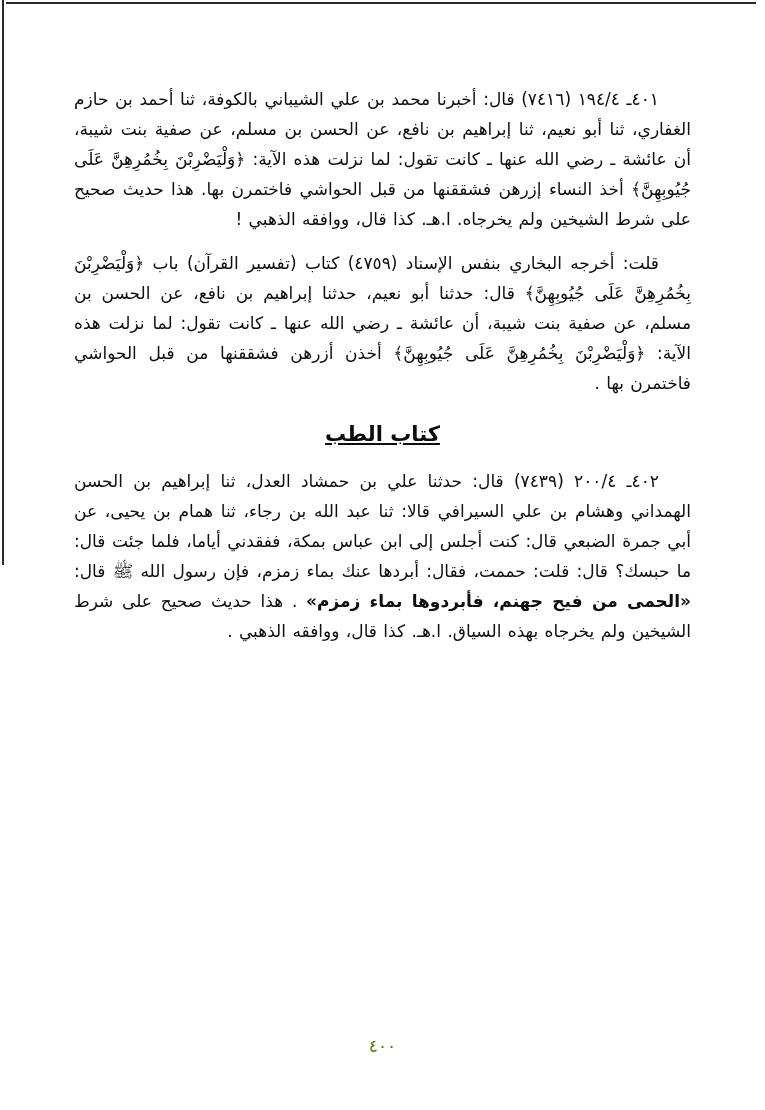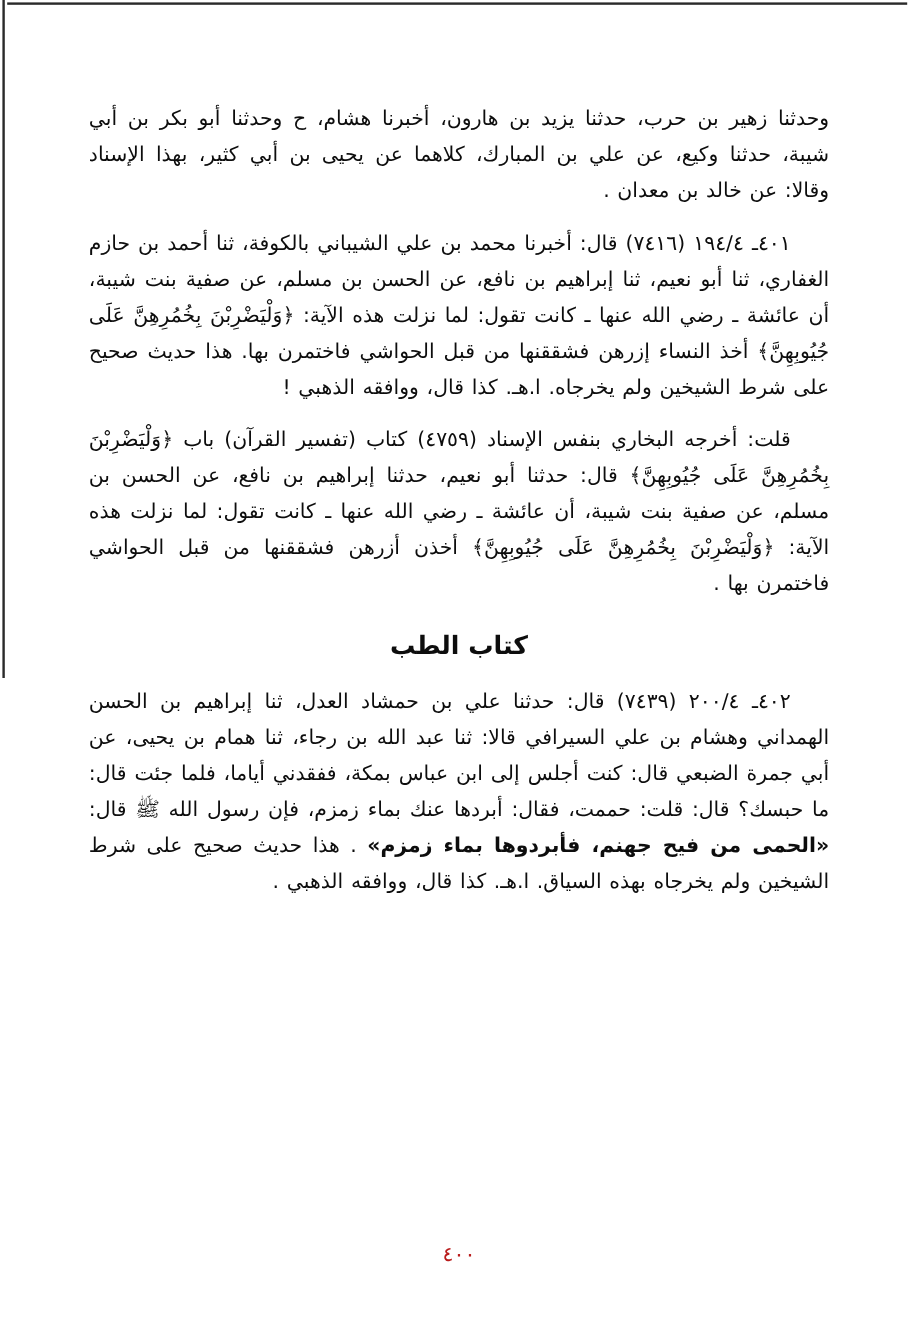--- a/index.html
+++ b/index.html
@@ -33,32 +33,33 @@
   }
   .para.indent {
     text-indent: 32px;
   }
   .chapter-heading {
     margin: 24px 0 20px 0;
     font-size: 21px;
     font-weight: bold;
     text-align: center;
     color: #0d0d0d;
+    text-decoration: underline;
   }
   .bold {
     font-weight: bold;
   }
   .page-number {
     position: absolute;
     left: 0;
     right: 0;
     bottom: 54px;
     text-align: center;
     font-size: 17px;
-    color: #b91c1c;
+    color: #4d7c0f;
   }
   
   .scan-edge-top {
     position: absolute;
     top: 2px;
     left: 6px;
     width: 750px;
     height: 2px;
     background: #2a2a2a;
   }
@@ -72,21 +73,20 @@
   }
 </style>
 </head>
 <body>
 
 <main class="page">
 
   <div class="scan-edge-top"></div>
   <div class="scan-edge-left"></div>
 
-  <p class="para">وحدثنا زهير بن حرب، حدثنا يزيد بن هارون، أخبرنا هشام، ح وحدثنا أبو بكر بن أبي شيبة، حدثنا وكيع، عن علي بن المبارك، كلاهما عن يحيى بن أبي كثير، بهذا الإسناد وقالا: عن خالد بن معدان .</p>
 
   <p class="para indent">٤٠١ـ ١٩٤/٤ (٧٤١٦) قال: أخبرنا محمد بن علي الشيباني بالكوفة، ثنا أحمد بن حازم الغفاري، ثنا أبو نعيم، ثنا إبراهيم بن نافع، عن الحسن بن مسلم، عن صفية بنت شيبة، أن عائشة ـ رضي الله عنها ـ كانت تقول: لما نزلت هذه الآية: ﴿وَلْيَضْرِبْنَ بِخُمُرِهِنَّ عَلَى جُيُوبِهِنَّ﴾ أخذ النساء إزرهن فشققنها من قبل الحواشي فاختمرن بها. هذا حديث صحيح على شرط الشيخين ولم يخرجاه. ا.هـ. كذا قال، ووافقه الذهبي !</p>
 
   <p class="para indent">قلت: أخرجه البخاري بنفس الإسناد (٤٧٥٩) كتاب (تفسير القرآن) باب ﴿وَلْيَضْرِبْنَ بِخُمُرِهِنَّ عَلَى جُيُوبِهِنَّ﴾ قال: حدثنا أبو نعيم، حدثنا إبراهيم بن نافع، عن الحسن بن مسلم، عن صفية بنت شيبة، أن عائشة ـ رضي الله عنها ـ كانت تقول: لما نزلت هذه الآية: ﴿وَلْيَضْرِبْنَ بِخُمُرِهِنَّ عَلَى جُيُوبِهِنَّ﴾ أخذن أزرهن فشققنها من قبل الحواشي فاختمرن بها .</p>
 
   <h2 class="chapter-heading">كتاب الطب</h2>
 
   <p class="para indent">
     <span>٤٠٢ـ ٢٠٠/٤ (٧٤٣٩) قال: حدثنا علي بن حمشاد العدل، ثنا إبراهيم بن الحسن الهمداني وهشام بن علي السيرافي قالا: ثنا عبد الله بن رجاء، ثنا همام بن يحيى، عن أبي جمرة الضبعي قال: كنت أجلس إلى ابن عباس بمكة، ففقدني أياما، فلما جئت قال: ما حبسك؟ قال: قلت: حممت، فقال: أبردها عنك بماء زمزم، فإن رسول الله ﷺ قال: </span><span class="bold">«الحمى من فيح جهنم، فأبردوها بماء زمزم»</span><span> . هذا حديث صحيح على شرط الشيخين ولم يخرجاه بهذه السياق. ا.هـ. كذا قال، ووافقه الذهبي .</span>
   </p>

